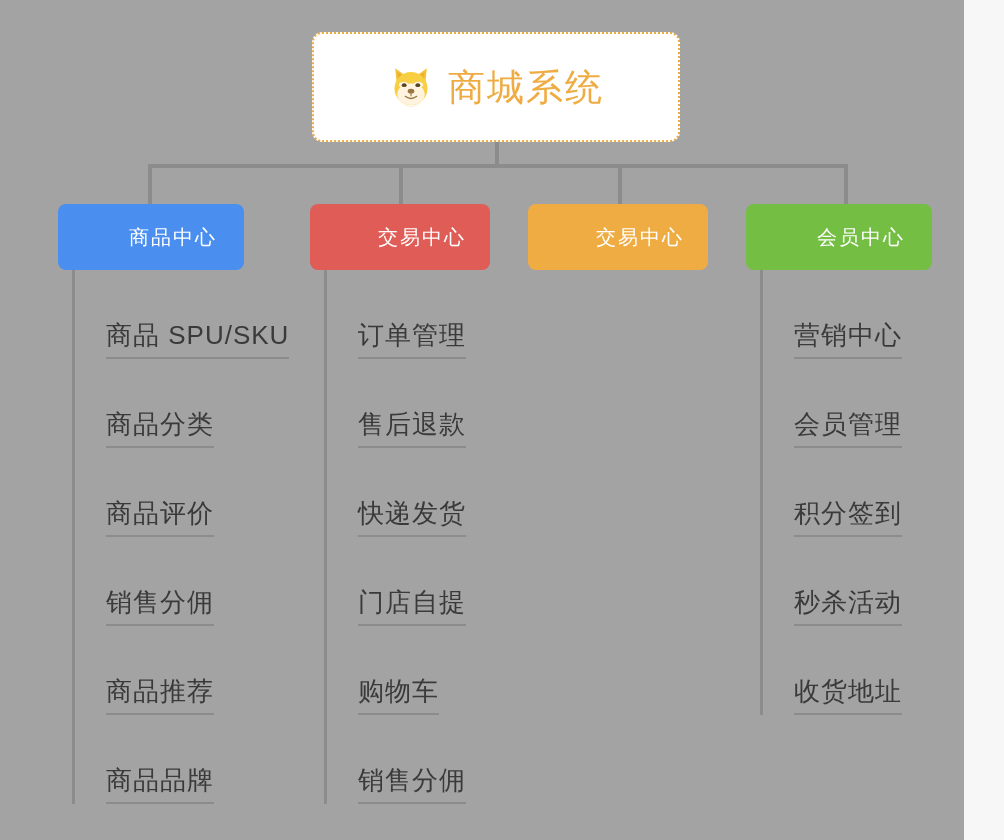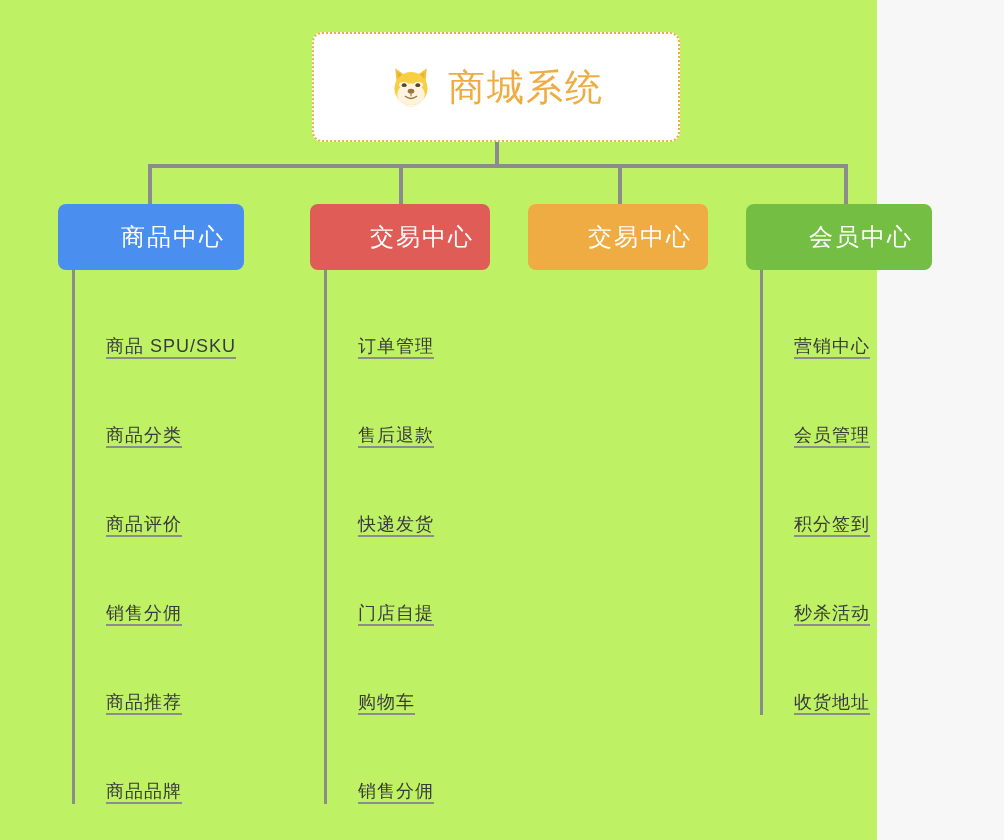--- a/index.html
+++ b/index.html
@@ -7,23 +7,23 @@
   html, body {
     width: 1004px;
     height: 840px;
     background: #f7f7f7;
     font-family: "Liberation Sans", "DejaVu Sans", sans-serif;
     overflow: hidden;
   }
 
   .canvas {
     position: relative;
-    width: 877px;
+    width: 964px;
     height: 840px;
-    background: #bef264;
+    background: #a3a3a3;
   }
 
   
   .root-node {
     position: absolute;
     left: 312px;
     top: 32px;
     width: 368px;
     height: 110px;
     background: #ffffff;
@@ -56,21 +56,21 @@
   
   .column { position: absolute; top: 204px; }
 
   .cat-header {
     height: 66px;
     border-radius: 8px;
     display: flex;
     align-items: center;
     justify-content: center;
     color: #ffffff;
-    font-size: 24px;
+    font-size: 20px;
     letter-spacing: 2px;
     white-space: nowrap;
     padding-left: 44px;
   }
 
   
   .leaf-list {
     position: relative;
     margin-left: 14px;
     padding-left: 0;
@@ -84,24 +84,24 @@
     background: #8c8c8c;
   }
   .leaf-item {
     position: relative;
     height: 89px;
     display: flex;
     align-items: flex-end;
     padding-left: 34px;
   }
   .leaf-label {
-    font-size: 18px;
+    font-size: 26px;
     color: #3a3a3a;
     line-height: 1;
-    padding-bottom: 2px;
+    padding-bottom: 9px;
     border-bottom: 2px solid #8c8c8c;
     white-space: nowrap;
     letter-spacing: 1px;
   }
 </style>
 </head>
 <body>
 
 <div class="canvas">
 

